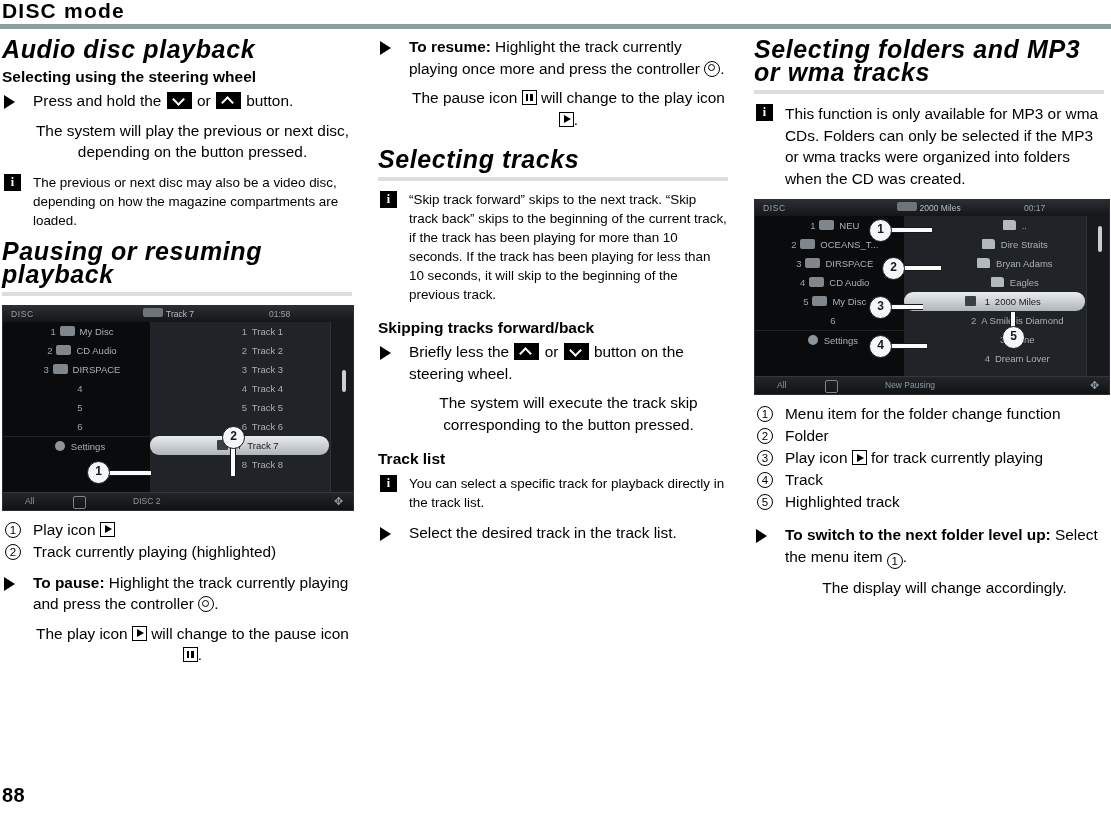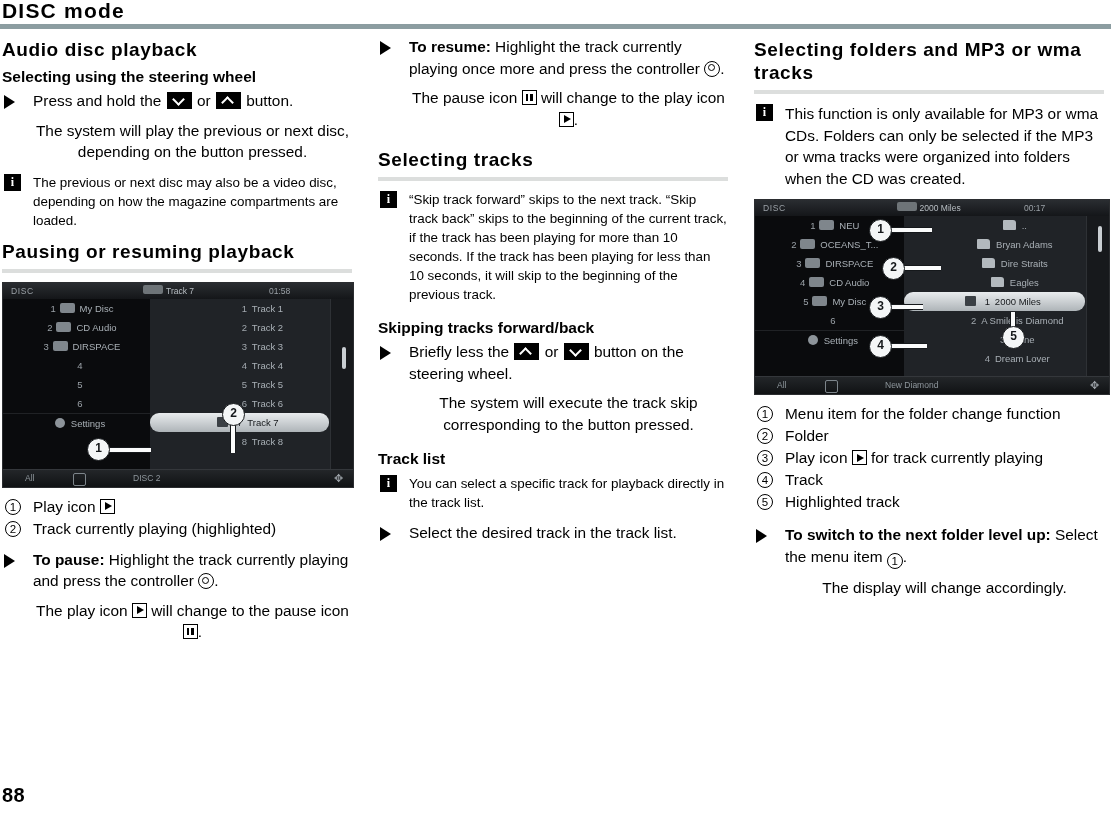--- a/index.html
+++ b/index.html
@@ -43,25 +43,26 @@
   .col {
     position: absolute;
     top: 0;
     width: 350px;
   }
   .col-1 { left: 2px; }
   .col-2 { left: 378px; }
   .col-3 { left: 754px; }
 
   h2.sec {
-    font-size: 19px;
+    font-size: 25px;
     font-weight: bold;
     letter-spacing: 0.6px;
     margin: 2px 0 6px 0;
     line-height: 23px;
+    font-style: italic;
   }
   h3.sub {
     font-size: 15.5px;
     font-weight: bold;
     margin: 14px 0 4px 0;
     line-height: 19px;
   }
   h3.sub.first { margin-top: 0; }
   .rule-light {
     height: 4px;
@@ -573,37 +574,37 @@
           <div class="li"><span class="idx">2</span><span class="disc-ic"></span><span>OCEANS_T...</span></div>
           <div class="li"><span class="idx">3</span><span class="disc-ic"></span><span>DIRSPACE</span></div>
           <div class="li"><span class="idx">4</span><span class="disc-ic"></span><span>CD Audio</span></div>
           <div class="li"><span class="idx">5</span><span class="disc-ic"></span><span>My Disc</span></div>
           <div class="li"><span class="idx">6</span></div>
           <div class="li sep"><span class="gear-ic"></span><span>Settings</span></div>
         </div>
 
         <div class="pane-r">
           <div class="li"><span class="fold-ic"></span><span>..</span><span class="arrow"></span></div>
+          <div class="li"><span class="fold-ic"></span><span>Dire Straits</span><span class="arrow"></span></div>
           <div class="li"><span class="fold-ic"></span><span>Bryan Adams</span><span class="arrow"></span></div>
-          <div class="li"><span class="fold-ic"></span><span>Dire Straits</span><span class="arrow"></span></div>
           <div class="li"><span class="fold-ic"></span><span>Eagles</span><span class="arrow"></span></div>
           <div class="li hl"><span class="play-ic"></span><span class="idx">1</span><span>2000 Miles</span></div>
           <div class="li"><span class="idx">2</span><span>A Smile is Diamond</span><span class="arrow"></span></div>
           <div class="li"><span class="idx">3</span><span>Alone</span><span class="arrow"></span></div>
           <div class="li"><span class="idx">4</span><span>Dream Lover</span><span class="arrow"></span></div>
           <div class="scrollcol">
               <div class="thumb" style="top:10px;height:26px;"></div>
             </div>
         </div>
       </div>
 
       <div class="botbar">
         <span class="bb-a">All</span>
         <span class="bb-b"></span>
-        <span class="bb-c">New Diamond</span>
+        <span class="bb-c">New Pausing</span>
         <span class="bb-d">✥</span>
       </div>
 
       <div class="leader w" style="left:135px; top:27px; width:42px;"></div>
       <div class="callout" style="left:114px; top:19px;">1</div>
 
       <div class="leader w" style="left:148px; top:65px; width:38px;"></div>
       <div class="callout" style="left:127px; top:57px;">2</div>
 
       <div class="leader w" style="left:136px; top:104px; width:32px;"></div>

